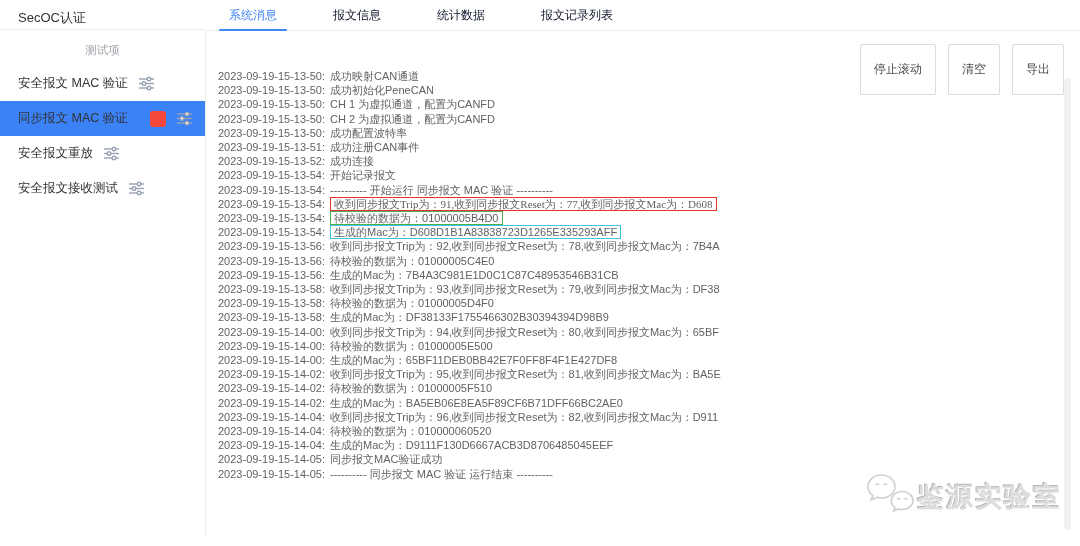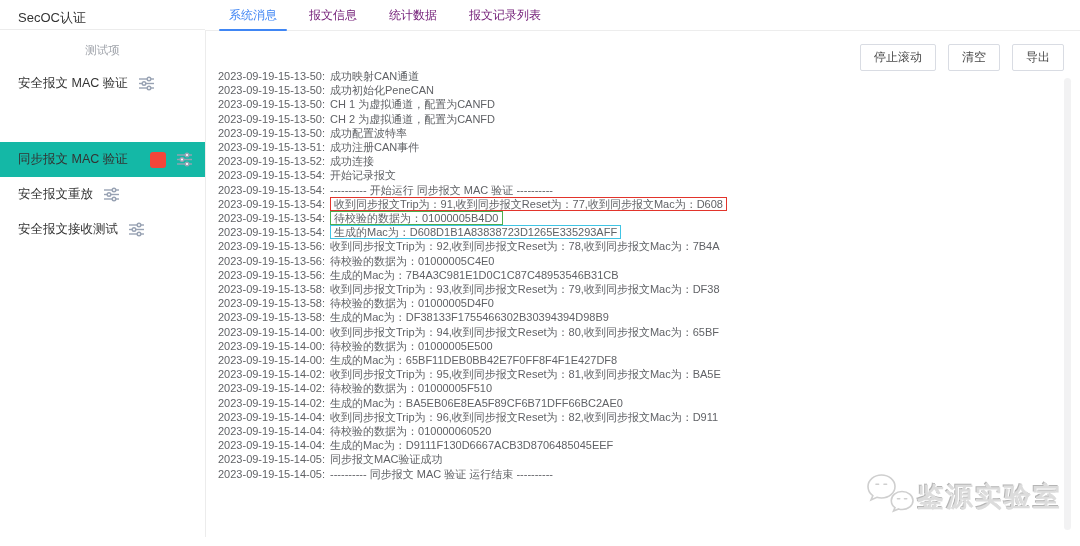--- a/index.html
+++ b/index.html
@@ -7,47 +7,47 @@
               font-family:"Liberation Sans","DejaVu Sans",sans-serif; }
   .stage { position:relative; width:1080px; height:416px; background:#fff; }
 
   
   .sidebar { position:absolute; left:0; top:0; width:205px; height:537px; background:#fff; }
   .sidebar-title { height:30px; padding:9px 0 0 18px; font-size:13px; color:#333;
                    border-bottom:1px solid #ececec; }
   .sidebar-section { padding:13px 18px 8px 18px; font-size:11.5px; color:#a0a4ab;text-align:center; }
   .sidebar-item { height:35px; display:flex; align-items:center;
                   padding:0 12px 0 18px; font-size:12.5px; color:#333; cursor:pointer; }
-  .sidebar-item.selected { background:#14b8a6;margin-top:41px; }
+  .sidebar-item.selected { background:#3b82f6; }
   .item-label { white-space:nowrap; }
   .marker { width:16px; height:16px; border-radius:3px; margin-left:auto; }
   .sliders { margin-left:10px; display:flex; align-items:center; }
 
   
   .main { position:absolute; left:205px; top:0; right:0; height:546px; }
   .vdivider { position:absolute; left:205px; top:30px; width:1px; height:507px; background:#ececec; }
-  .tabs { height:31px; border-bottom:1px solid #ededed; display:flex; gap:32px;
+  .tabs { height:31px; border-bottom:1px solid #ededed; display:flex; gap:56px;
           padding-left:24px; align-items:center; }
-  .tab { position:relative; font-size:12px; color:#701a75; height:100%;
+  .tab { position:relative; font-size:12px; color:#0f172a; height:100%;
          display:flex; align-items:center; cursor:pointer; }
   .tab.active { color:#4086f4; }
   .tab.active::after { content:""; position:absolute; left:-10px; right:-10px; bottom:-1px;
                        height:2px; background:#4086f4; border-radius:1px; }
 
   .toolbar { position:absolute; top:44px; right:16px; display:flex; gap:12px; }
-  .btn { background:#fff; border:1px solid #d9dce3; border-radius:2px; padding:4px 13px;
+  .btn { background:#fff; border:1px solid #d9dce3; border-radius:2px; padding:16px 13px;
          font-size:12px; color:#4a4a4a; cursor:pointer; white-space:nowrap; }
 
   
   .log { position:absolute; left:13px; top:69px; right:16px; font-size:11px;
          color:#606266; line-height:14.2px; }
   .log-line { white-space:nowrap; }
   .ts { margin-right:5px; }
   .msg.box { border:1px solid transparent; padding:0 3px; }
-  .msg.box-red   { border-color:#e2342b; }
+  .msg.box-red   { border-color:#e2342b;font-family:Liberation Serif, serif; }
   .msg.box-green { border-color:#4cae4f; }
   .msg.box-cyan  { border-color:#41c4e4; }
 
   .scrollbar { position:absolute; right:9px; top:78px; width:7px; height:452px;
                background:#f2f2f3; border-radius:4px; }
 
   
   .watermark { position:absolute; right:18px; bottom:24px; display:flex;
                align-items:center; user-select:none; }
   .watermark-text { font-size:27px; font-weight:bold; letter-spacing:2px; color:#dcdcdc;

